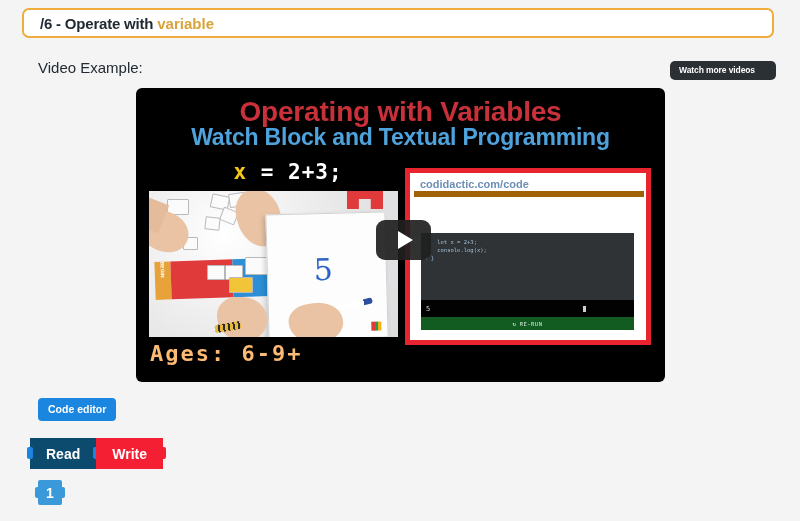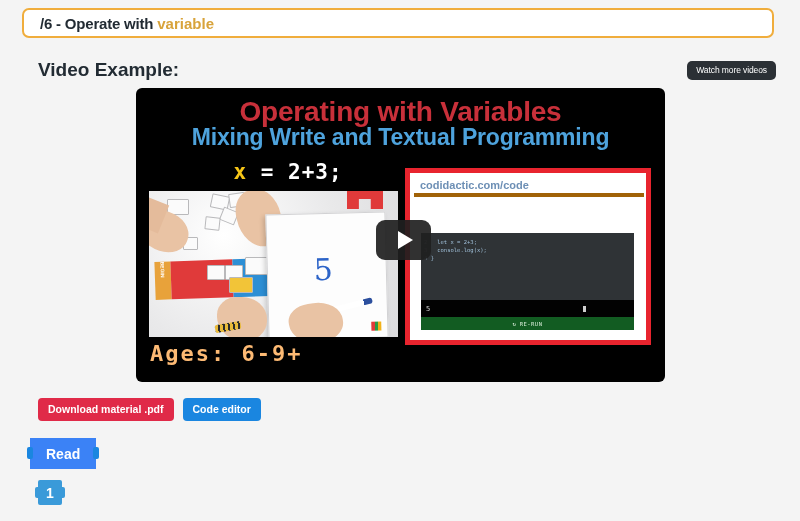--- a/index.html
+++ b/index.html
@@ -43,33 +43,33 @@
     color: #d8a33a;
     font-weight: bold;
     font-size: 15px;
   }
 
   
   .video-label {
     position: absolute;
     left: 38px;
     top: 59px;
-    font-size: 19px;
-    font-weight: bold;
+    font-size: 15px;
+    font-weight: normal;
     color: #222b33;
   }
   .watch-more {
     position: absolute;
     right: 24px;
     top: 61px;
     background: #2b3035;
     color: #ffffff;
     font-size: 8.5px;
-    font-weight: normal;
-    padding: 4px 9px 5px 9px;
+    font-weight: bold;
+    padding: 4px 21px 5px 9px;
     border-radius: 5px;
     letter-spacing: -0.1px;
     cursor: pointer;
     text-align: right;
   }
 
   
   .video-frame {
     position: absolute;
     left: 136px;
@@ -227,21 +227,21 @@
     border: 5px solid #e8242e;
     box-sizing: border-box;
   }
   .urlbar {
     position: absolute;
     left: 4px;
     top: 4px;
     width: 230px;
     height: 20px;
     background: #ffffff;
-    border-bottom: 4px solid #a16207;
+    border-bottom: 6px solid #a16207;
     display: flex;
     align-items: center;
     padding-left: 6px;
     box-sizing: border-box;
   }
   .urlbar span {
     font-size: 11px;
     color: #6d8fb5;
     font-weight: 600;
   }
@@ -402,21 +402,21 @@
     height: 31px;
     display: flex;
     align-items: center;
     justify-content: center;
     color: #ffffff;
     font-size: 14px;
     font-weight: bold;
     cursor: pointer;
     padding: 0 16px;
   }
-  .tab-read { background: #3b82f6; }
+  .tab-read { background: #0c4a6e; }
   .tab-write { background: #f41f33; }
   .notch-l, .notch-r {
     position: absolute;
     top: 9px;
     width: 6px;
     height: 12px;
     border-radius: 2px;
   }
   .notch-l { left: -3px; }
   .notch-r { right: -3px; }
@@ -466,21 +466,21 @@
   <span class="title-text">/6 - Operate with </span>
     <span class="title-accent">variable</span>
 </div>
 
 <div class="video-label">Video Example:</div>
 <div class="watch-more">Watch more videos</div>
 
 <div class="video-frame">
 
   <div class="v-title-red">Operating with Variables</div>
-  <div class="v-title-blue">Mixing Write and Textual Programming</div>
+  <div class="v-title-blue">Watch Block and Textual Programming</div>
 
   <div class="v-equation">
     <span class="varx">x</span><span> = 2+3;</span>
   </div>
 
   <div class="photo">
     <div class="redblock"></div>
 
     <div class="mini-card" style="left:18px;top:8px;width:20px;height:14px;"></div>
     <div class="mini-card" style="left:62px;top:4px;width:16px;height:12px;transform:rotate(12deg);"></div>
@@ -541,30 +541,33 @@
   </div>
 
   <div class="play-btn">
     <div class="play-tri"></div>
   </div>
 
   <div class="v-ages">Ages: 6-9+</div>
 </div>
 
 <div class="material-row">
-  <span class="btn-pdf">Download material .pdf</span>
   <span class="btn-code">Code editor</span>
 </div>
 
 <div class="tabs">
   <div class="tab tab-read">
     <span class="notch-l"></span>
     <span>Read</span>
     <span class="notch-r"></span>
   </div>
+  <div class="tab tab-write">
+    <span>Write</span>
+    <span class="notch-r"></span>
+  </div>
 </div>
 
 <div class="question-row">
   <div class="q-badge">
     <span class="notch-l"></span>
     <span>1</span>
     <span class="notch-r"></span>
   </div>
 </div>
 

